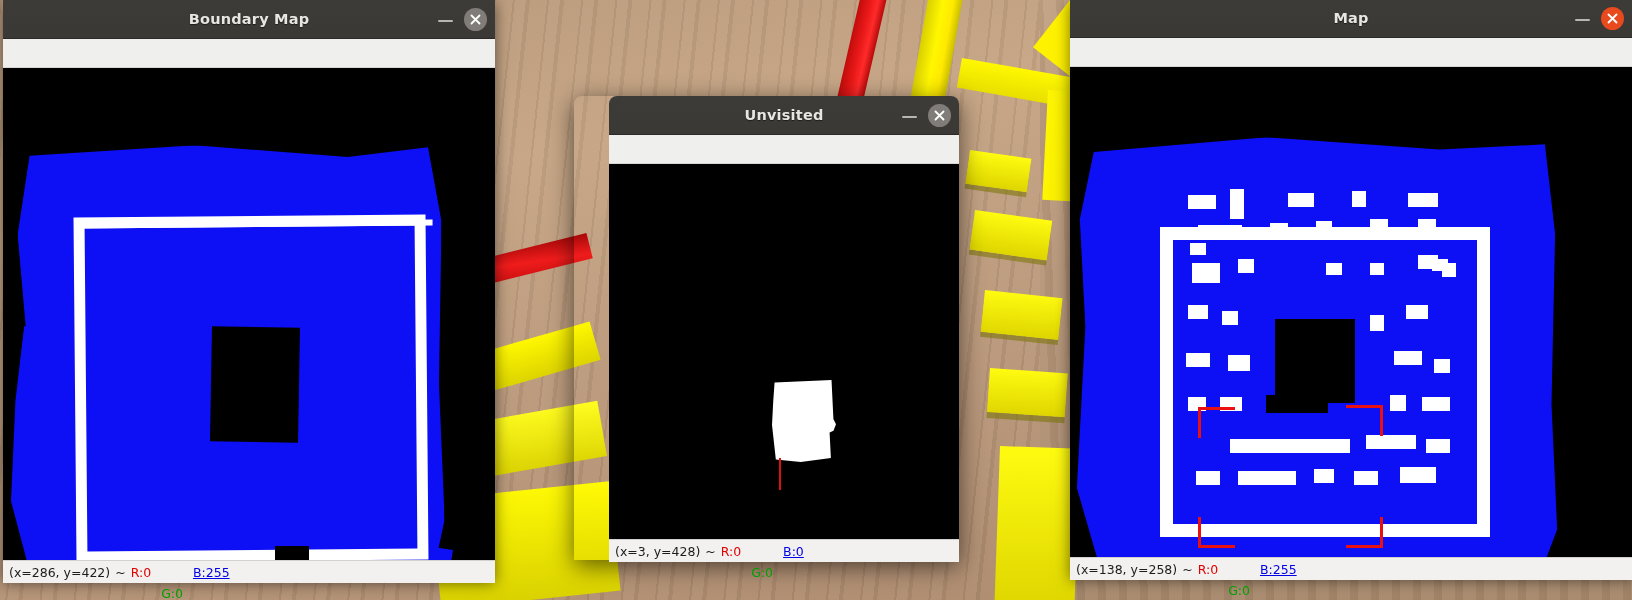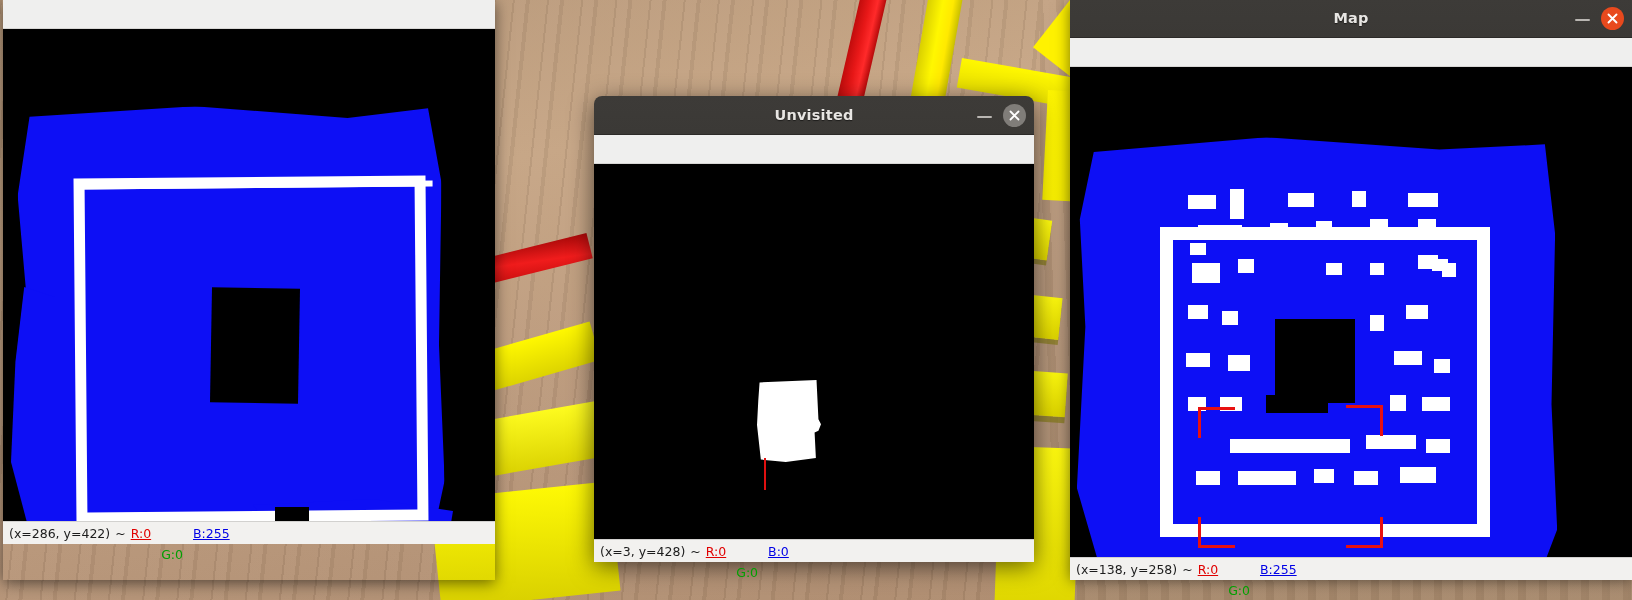--- a/index.html
+++ b/index.html
@@ -79,21 +79,21 @@
   .toolbar{
     height:28px;background:#efefee;border-bottom:1px solid #d7d6d4;
   }
   .canvas{background:#000;position:relative;overflow:hidden;}
   .statusbar{
     height:22px;background:#f2f1ef;border-top:1px solid #d2d1cf;
     display:flex;align-items:center;padding-left:6px;
     font-size:12.5px;color:#1c1c1c;white-space:nowrap;
     font-family:"DejaVu Sans","Liberation Sans",sans-serif;
   }
-  .statusbar .rr{color:#e00000;text-decoration:underline;}
+  .statusbar .rr{color:#e00000;}
   .statusbar .gg{color:#00a000;margin-top:42px;}
   .statusbar .bb{color:#0000e6;text-decoration:underline;}
   .statusbar .sep{padding:0 5px;}
 
   
   #win-boundary{left:3px;top:0px;width:492px;height:580px;
     box-shadow:0 3px 14px rgba(0,0,0,0.55);}
   #win-boundary .canvas{height:492px;}
 
   
@@ -122,23 +122,23 @@
   }
   .bmBlack{
     position:absolute;left:208px;top:259px;width:88px;height:115px;background:#000;
     transform:rotate(1deg);
   }
   .bmNotch{
     position:absolute;left:272px;top:478px;width:34px;height:22px;background:#000;
   }
 
   
-  #win-unvisited{left:594px;top:96px;width:440px;height:464px;
+  #win-unvisited{left:574px;top:96px;width:385px;height:464px;
     border-radius:8px 8px 0 0;
-    box-shadow:0 6px 24px rgba(0,0,0,0.6);}
+    box-shadow:0 6px 24px rgba(0,0,0,0.6);padding-left:35px;}
   #win-unvisited .titlebar{border-radius:8px 8px 0 0;}
   #win-unvisited .canvas{height:375px;}
   .uvBlob{
     position:absolute;left:163px;top:216px;width:64px;height:82px;background:#fff;
     clip-path:polygon(4% 3%,93% 0%,96% 48%,100% 54%,96% 62%,90% 64%,92% 95%,
       45% 100%,6% 97%,0% 55%,2% 25%);
   }
   .uvLine{
     position:absolute;left:170px;top:294px;width:2px;height:32px;background:#e01010;
   }
@@ -187,20 +187,31 @@
   <div class="strip yel6"></div>
   <div class="strip yel7"></div>
   <div class="strip yel8"></div>
   <div class="strip yel9"></div>
   <div class="strip yel10"></div>
   <div class="strip yel11"></div>
   <div class="strip yel12"></div>
 </div>
 
 <div class="win" id="win-boundary">
+  <div class="titlebar">
+    <span class="title">Boundary Map</span>
+    <div class="wbtns">
+      <div class="btn-min"></div>
+      <div class="btn-close grey">
+        <svg width="11" height="11" viewBox="0 0 11 11" aria-hidden="true">
+          <path d="M1.5 1.5 L9.5 9.5 M9.5 1.5 L1.5 9.5" stroke="#ffffff" stroke-width="1.8" stroke-linecap="round"></path>
+        </svg>
+      </div>
+    </div>
+  </div>
   <div class="toolbar"></div>
   <div class="canvas">
     <div class="bmBlue"></div>
     <div class="bmBlue2"></div>
     <div class="bmBlue3"></div>
     <div class="bmWhiteRing"></div>
     <div class="bmBlack"></div>
     <div class="bmNotch"></div>
   </div>
   <div class="statusbar">

